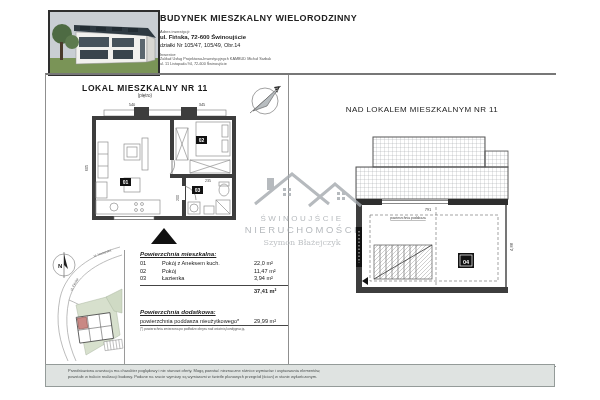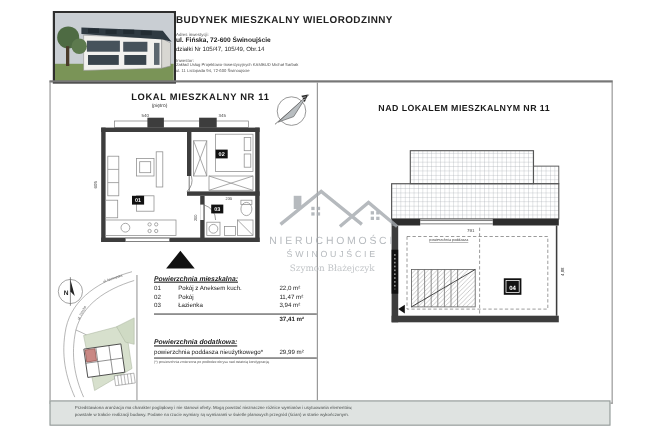--- a/index.html
+++ b/index.html
@@ -1,40 +1,40 @@
 <!DOCTYPE html>
 <html><head>
 <meta charset="utf-8">
 <style>
   html,body{margin:0;padding:0;background:#fff;}
-  #page{position:relative;width:600px;height:400px;background:#ffffff;
+  #page{position:relative;width:556px;height:400px;background:#ffffff;
         font-family:"Liberation Sans",sans-serif;color:#1a1a1a;overflow:hidden;}
   .abs{position:absolute;}
 
   
   #bldg-img{left:48px;top:10px;width:108px;height:62px;border:2px solid #2e2e2e;}
   #hdr-title{left:160px;top:13px;font-size:9px;font-weight:bold;letter-spacing:.4px;color:#222;}
   .tiny-label{font-size:4px;color:#555;}
   #hdr-addr1{left:160px;top:34px;font-size:6px;font-weight:bold;color:#222;}
   #hdr-addr2{left:160px;top:42px;font-size:5.5px;color:#222;}
   #hdr-inv1{left:160px;top:57px;font-size:3.8px;color:#555;}
   #hdr-inv2{left:160px;top:62px;font-size:3.8px;color:#555;}
 
   
   #sheet-body{left:45px;top:73px;width:510px;height:291px;border:1px solid #8f8f8f;border-top:2px solid #777;}
   #divider-main{left:288px;top:75px;width:1px;height:289px;background:#8f8f8f;}
   #divider-siteplan{left:124px;top:250px;width:1px;height:114px;background:#9a9a9a;}
 
   
-  #lp-title{left:45px;top:83px;width:200px;text-align:right;font-size:8.5px;font-weight:bold;letter-spacing:.6px;}
+  #lp-title{left:45px;top:83px;width:200px;text-align:center;font-size:8.5px;font-weight:bold;letter-spacing:.6px;}
   #lp-sub{left:45px;top:93px;width:200px;text-align:center;font-size:4.5px;color:#333;}
 
   
   #rp-title1{left:290px;top:94px;width:264px;text-align:center;font-size:8px;font-weight:bold;letter-spacing:.4px;}
-  #rp-title2{left:290px;top:94px;width:264px;text-align:center;font-size:8px;font-weight:bold;letter-spacing:.4px;}
+  #rp-title2{left:290px;top:105px;width:264px;text-align:center;font-size:8px;font-weight:normal;letter-spacing:.4px;}
 
   
   #floor-plan{left:84px;top:102px;}
   #entry-triangle{left:151px;top:228px;width:0;height:0;border-left:13px solid transparent;
                   border-right:13px solid transparent;border-bottom:16px solid #111;}
   #compass{left:244px;top:79px;}
   #attic-plan{left:348px;top:127px;}
 
   
   #watermark{left:222px;top:166px;width:160px;text-align:center;opacity:.8;pointer-events:none;}
@@ -252,22 +252,22 @@
         <rect x="46" y="22" width="3" height="3"></rect>
           <rect x="51" y="22" width="3" height="3"></rect>
         <rect x="46" y="27" width="3" height="3"></rect>
           <rect x="51" y="27" width="3" height="3"></rect>
         <rect x="100" y="26" width="3" height="3"></rect>
           <rect x="105" y="26" width="3" height="3"></rect>
         <rect x="100" y="31" width="3" height="3"></rect>
           <rect x="105" y="31" width="3" height="3"></rect>
       </g>
     </svg>
+    <div id="wm-brand2">ŚWINOUJŚCIE</div>
     <div id="wm-brand1">NIERUCHOMOŚCI</div>
-    <div id="wm-brand2">ŚWINOUJŚCIE</div>
     <div id="wm-sign">Szymon Błażejczyk</div>
   </div>
 
   <svg id="site-plan" class="abs" width="78" height="120" viewBox="0 0 78 120">
     <g fill="none" stroke="#8f8f8f" stroke-width="0.6">
       <path d="M 74 4 C 45 12 20 28 14 55 C 9 80 14 100 22 118"></path>
       <path d="M 76 12 C 50 20 29 34 23 57 C 18 80 22 100 30 118"></path>
       <path d="M 23 57 C 35 62 50 70 62 86"></path>
     </g>
     <g>

